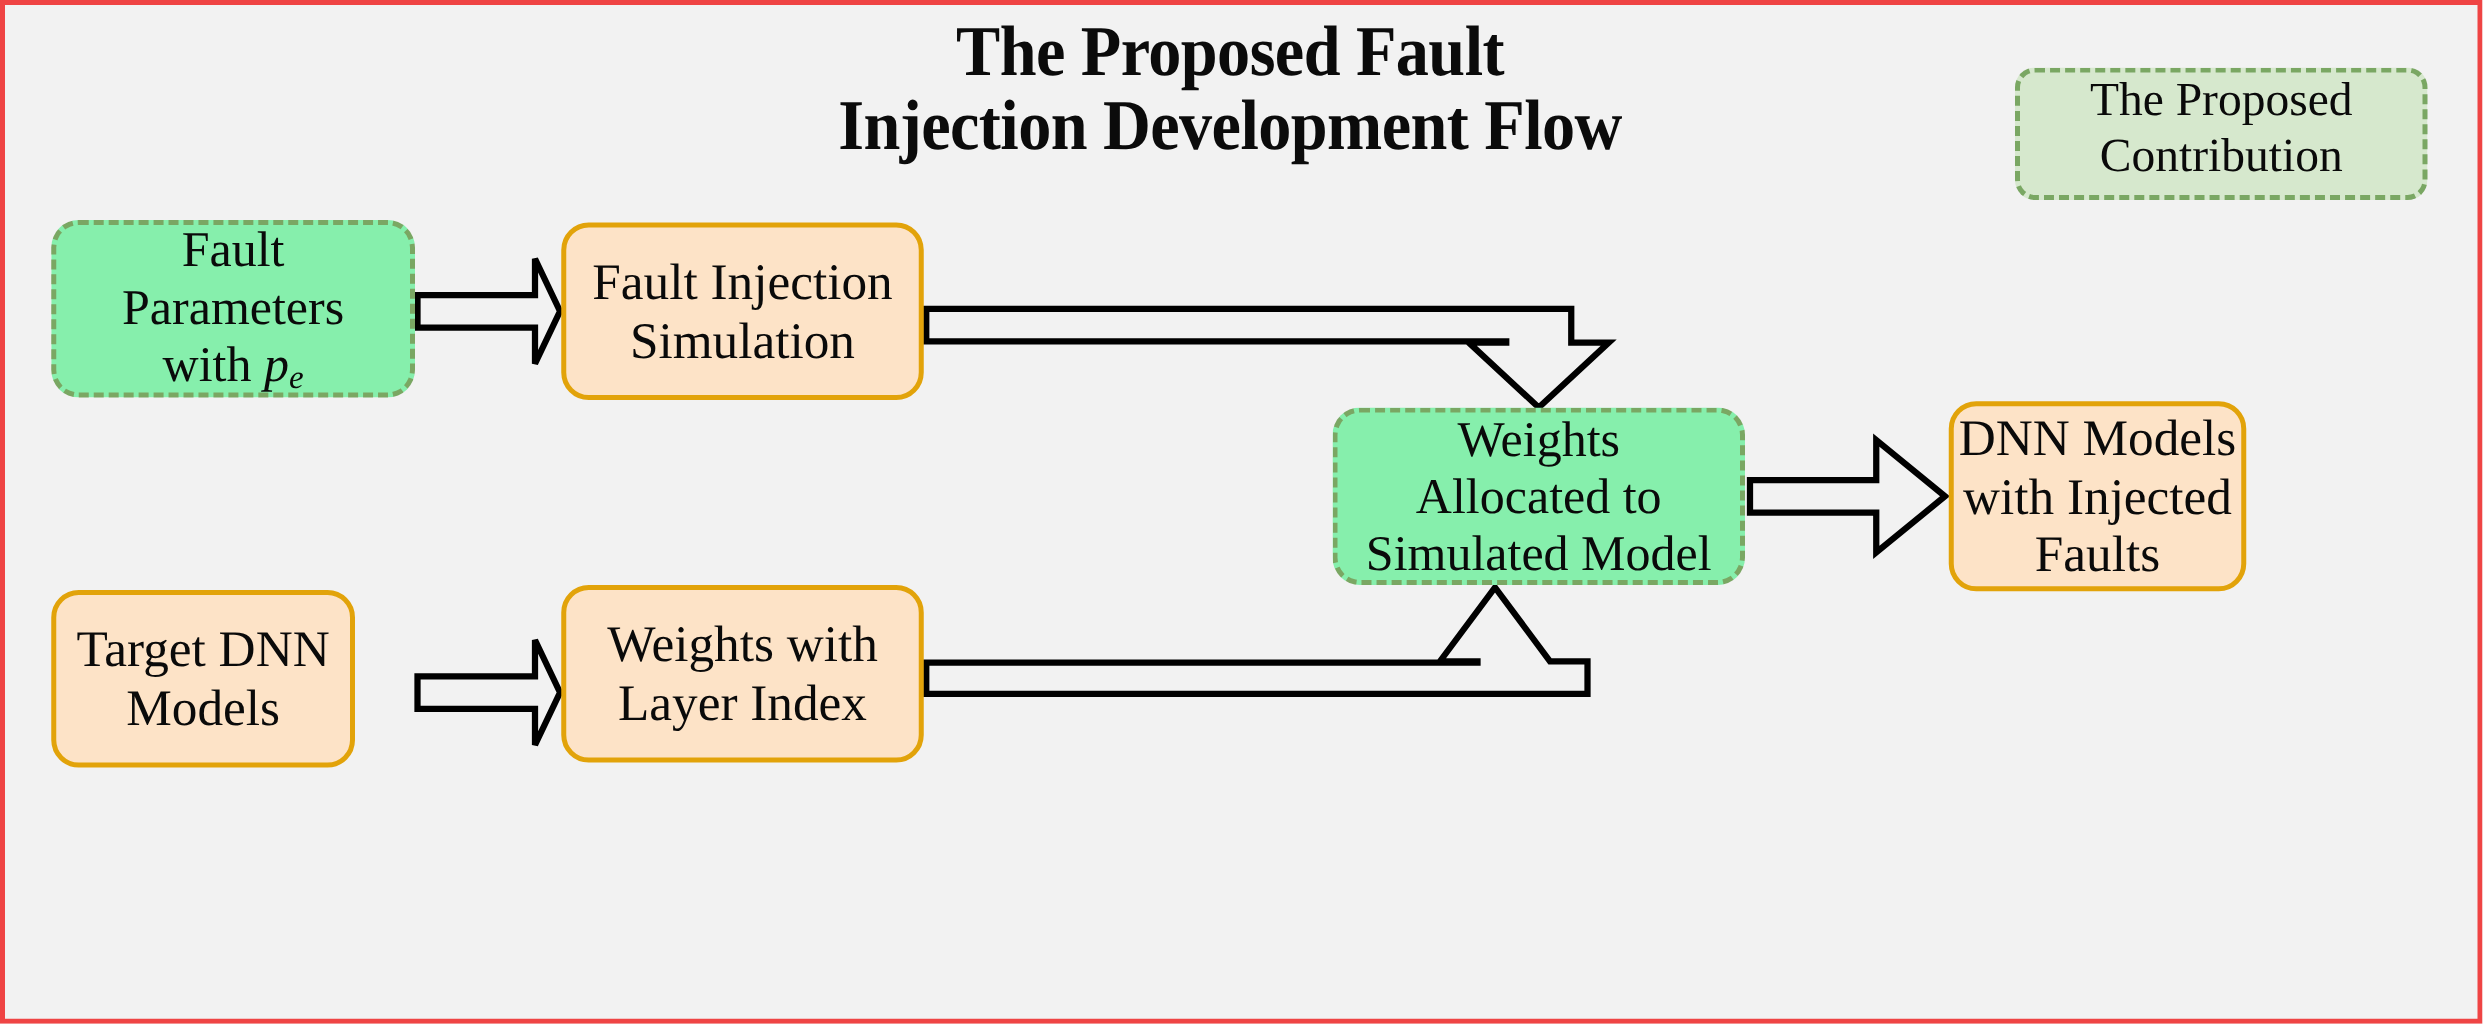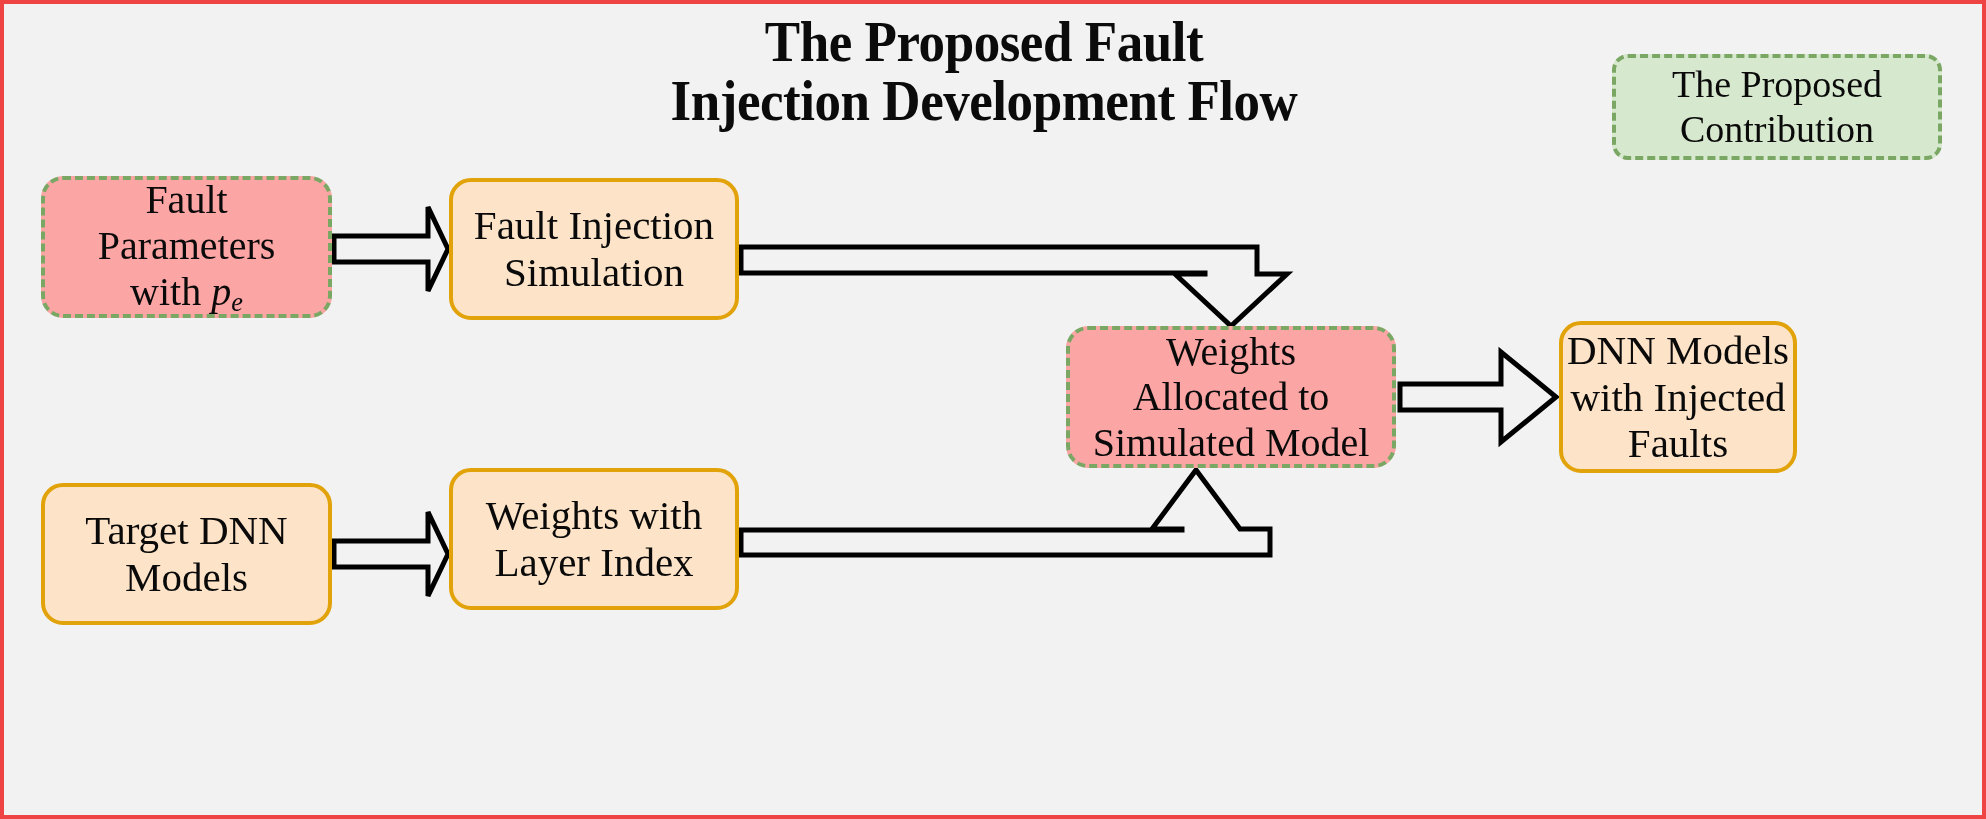--- a/index.html
+++ b/index.html
@@ -52,32 +52,32 @@
     white-space: pre-line;
     line-height: 1.14;
   }
   .node.orange {
     background: #fde3c7;
     border: 4px solid #e2a30a;
     border-radius: 22px;
     font-size: 41px;
   }
   .node.green {
-    background: #fca5a5;
+    background: #86efac;
     border: 4px dashed #7aa763;
     border-radius: 22px;
     font-size: 40px;
   }
 
   
   #node-fault-parameters { left: 37px;   top: 172px; width: 291px; height: 142px; }
   #node-fault-injection  { left: 445px;  top: 174px; width: 290px; height: 142px; }
   #node-weights-alloc    { left: 1062px; top: 322px; width: 330px; height: 142px; }
   #node-dnn-injected     { left: 1555px; top: 317px; width: 238px; height: 152px; }
-  #node-target-dnn       { left: 37px;   top: 479px; width: 291px; height: 142px; }
+  #node-target-dnn       { left: 37px;   top: 468px; width: 243px; height: 142px; }
   #node-weights-layer    { left: 445px;  top: 464px; width: 290px; height: 142px; }
 
   
   .math-var {
     font-style: italic;
     font-family: Liberation Serif, serif;
   }
   .math-var sub {
     font-style: italic;
     font-size: 0.66em;
@@ -89,21 +89,20 @@
     position: absolute;
     left: 1608px;
     top: 50px;
     width: 330px;
     height: 106px;
     box-sizing: border-box;
     background: #d6e8cd;
     border: 4px dashed #7aa763;
     border-radius: 16px;
     display: flex;
-    align-items: center;
     justify-content: center;
     text-align: center;
     font-size: 38px;
     line-height: 1.18;
     color: #0a0a0a;
     white-space: pre-line;
   }
 
   
   #arrow-layer {

